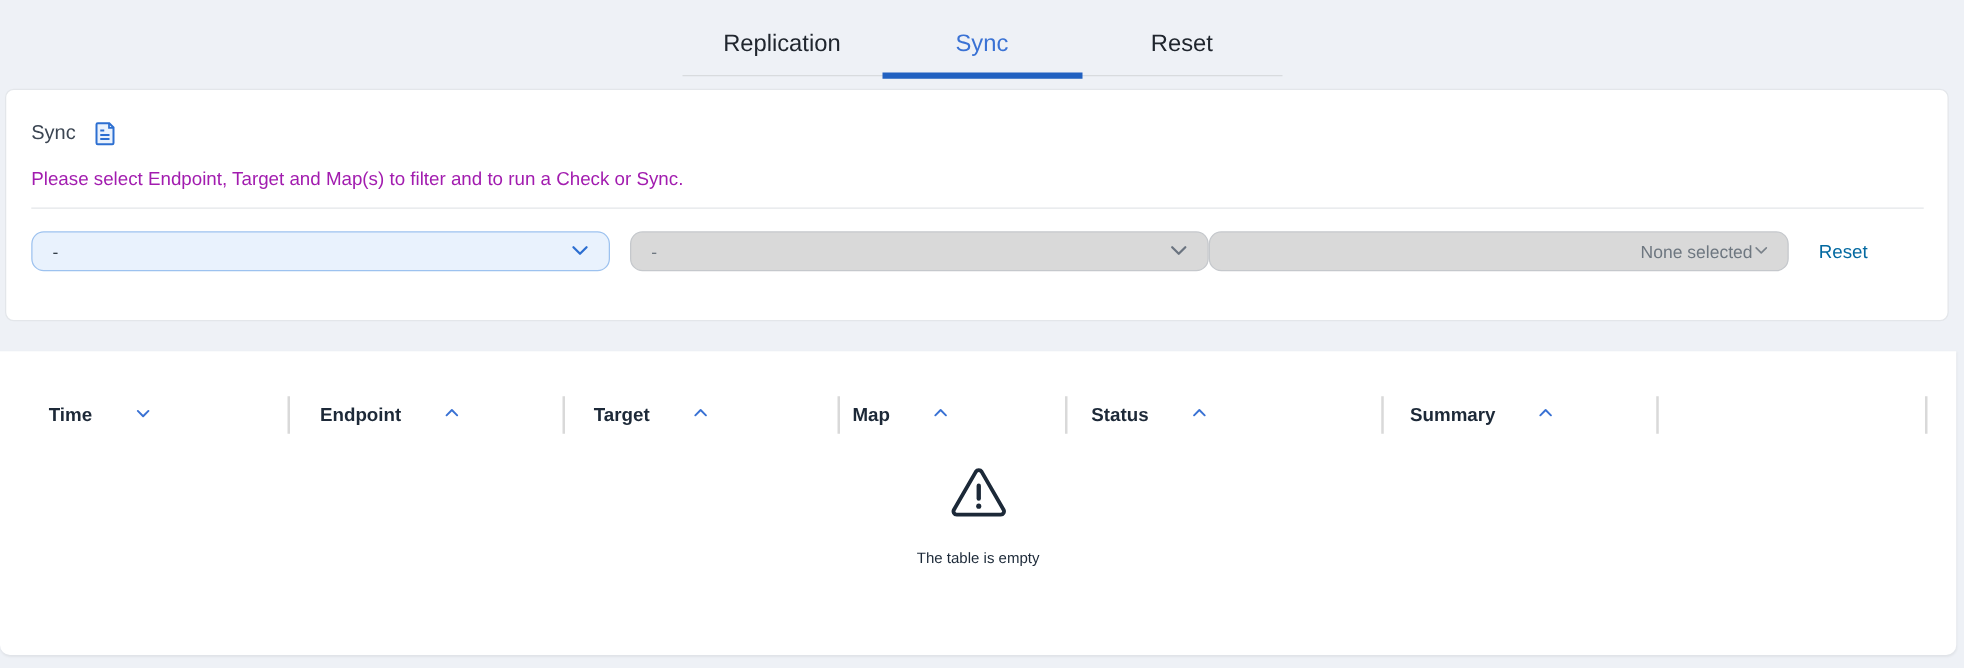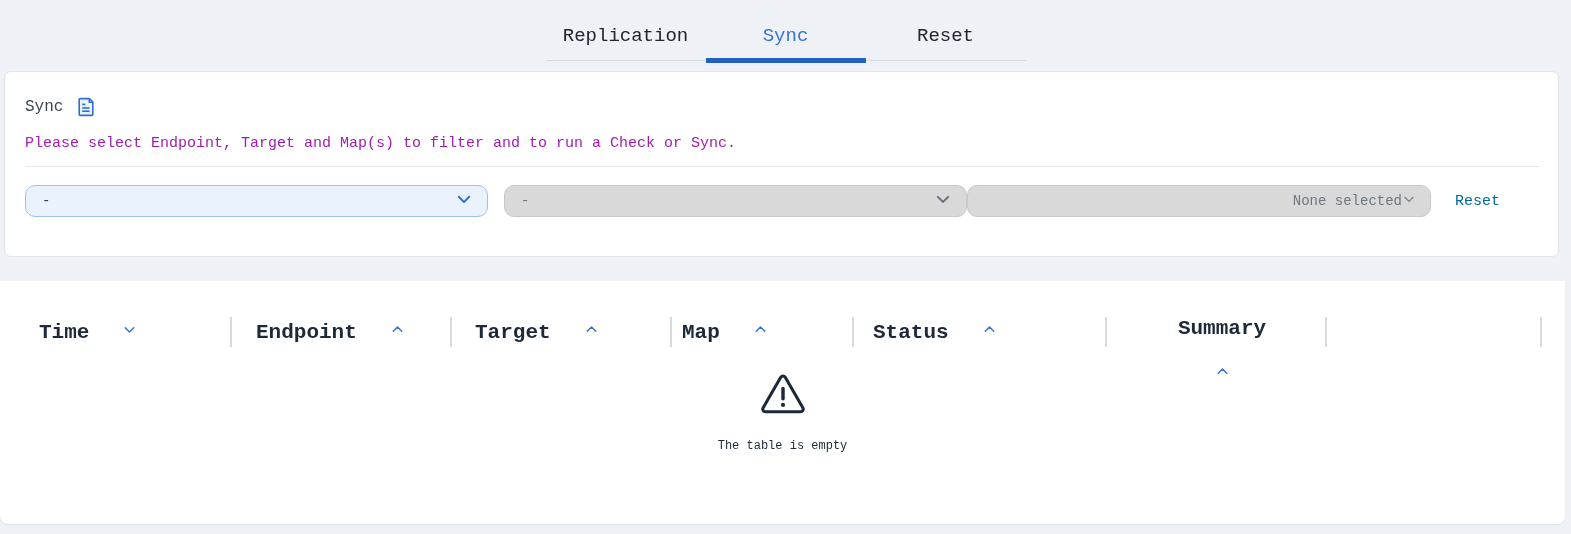--- a/index.html
+++ b/index.html
@@ -3,21 +3,21 @@
 <meta charset="utf-8">
 <style>
   * { margin:0; padding:0; box-sizing:border-box; }
   html,body { width:1571px; height:534px; }
   body {
     font-family:"Liberation Sans","DejaVu Sans",sans-serif;
     background:#eef1f6;
     color:#232c35;
     overflow:hidden;
   }
-  .page { position:relative; width:1571px; height:534px;font-family:Liberation Mono, monospace; }
+  .page { position:relative; width:1571px; height:534px; }
 
   
   .tabbar { position:absolute; top:0; left:0; width:100%; height:71px;
             display:flex; justify-content:center; }
   .tabs { display:flex; align-items:flex-end; border-bottom:1px solid #d8dbde; height:61px; }
   .tab { width:160px; text-align:center; font-size:19px; color:#20262e;
          padding-bottom:13px; position:relative; cursor:pointer; }
   .tab.active { color:#3a72d4; }
   .tab.active::after { content:""; position:absolute; left:0; right:0; bottom:-3px;
          height:5px; background:#2161c1; }
@@ -44,29 +44,29 @@
   
   .results { position:absolute; top:281px; left:0; width:1565px; height:243px;
          background:#fff; border-radius:0 0 8px 8px; box-shadow:0 1px 2px rgba(0,0,0,0.06); }
   .info-banner { height:41px; background:#d6f2f5; border-left:5px solid #38ccd3;
          display:flex; align-items:center; }
   .info-icon { margin-left:12px; display:flex; }
   .banner-text { margin-left:12px; font-size:15px; color:#2b3a46; }
 
   .table-header { margin-top:36px; margin-left:20px; display:flex; height:30px; }
   .th { display:flex; align-items:center; border-right:2px solid #d9d9d9;
-        font-size:21px; font-weight:bold; color:#1d2938; cursor:pointer;gap:23px; }
+        font-size:15px; font-weight:bold; color:#1d2938; cursor:pointer;gap:23px; }
   .th span { margin-right:9px; }
   .th svg { flex:none; }
   .th.c1 { width:212px; padding-left:19px; }
   .th.c2 { width:220px; padding-left:24px; }
   .th.c3 { width:220px; padding-left:23px; }
   .th.c4 { width:182px; padding-left:10px; }
   .th.c5 { width:253px; padding-left:19px; }
-  .th.c6 { width:220px; padding-left:21px;flex-direction:column; }
+  .th.c6 { width:220px; padding-left:21px; }
   .th.c7 { width:215px; cursor:default; }
 
   .empty-state { margin-top:26px; display:flex; flex-direction:column; align-items:center; }
   .empty-text { margin-top:16px; font-size:12px; color:#1c2938; }
 </style>
 </head>
 <body>
 
 <div class="page">
 

